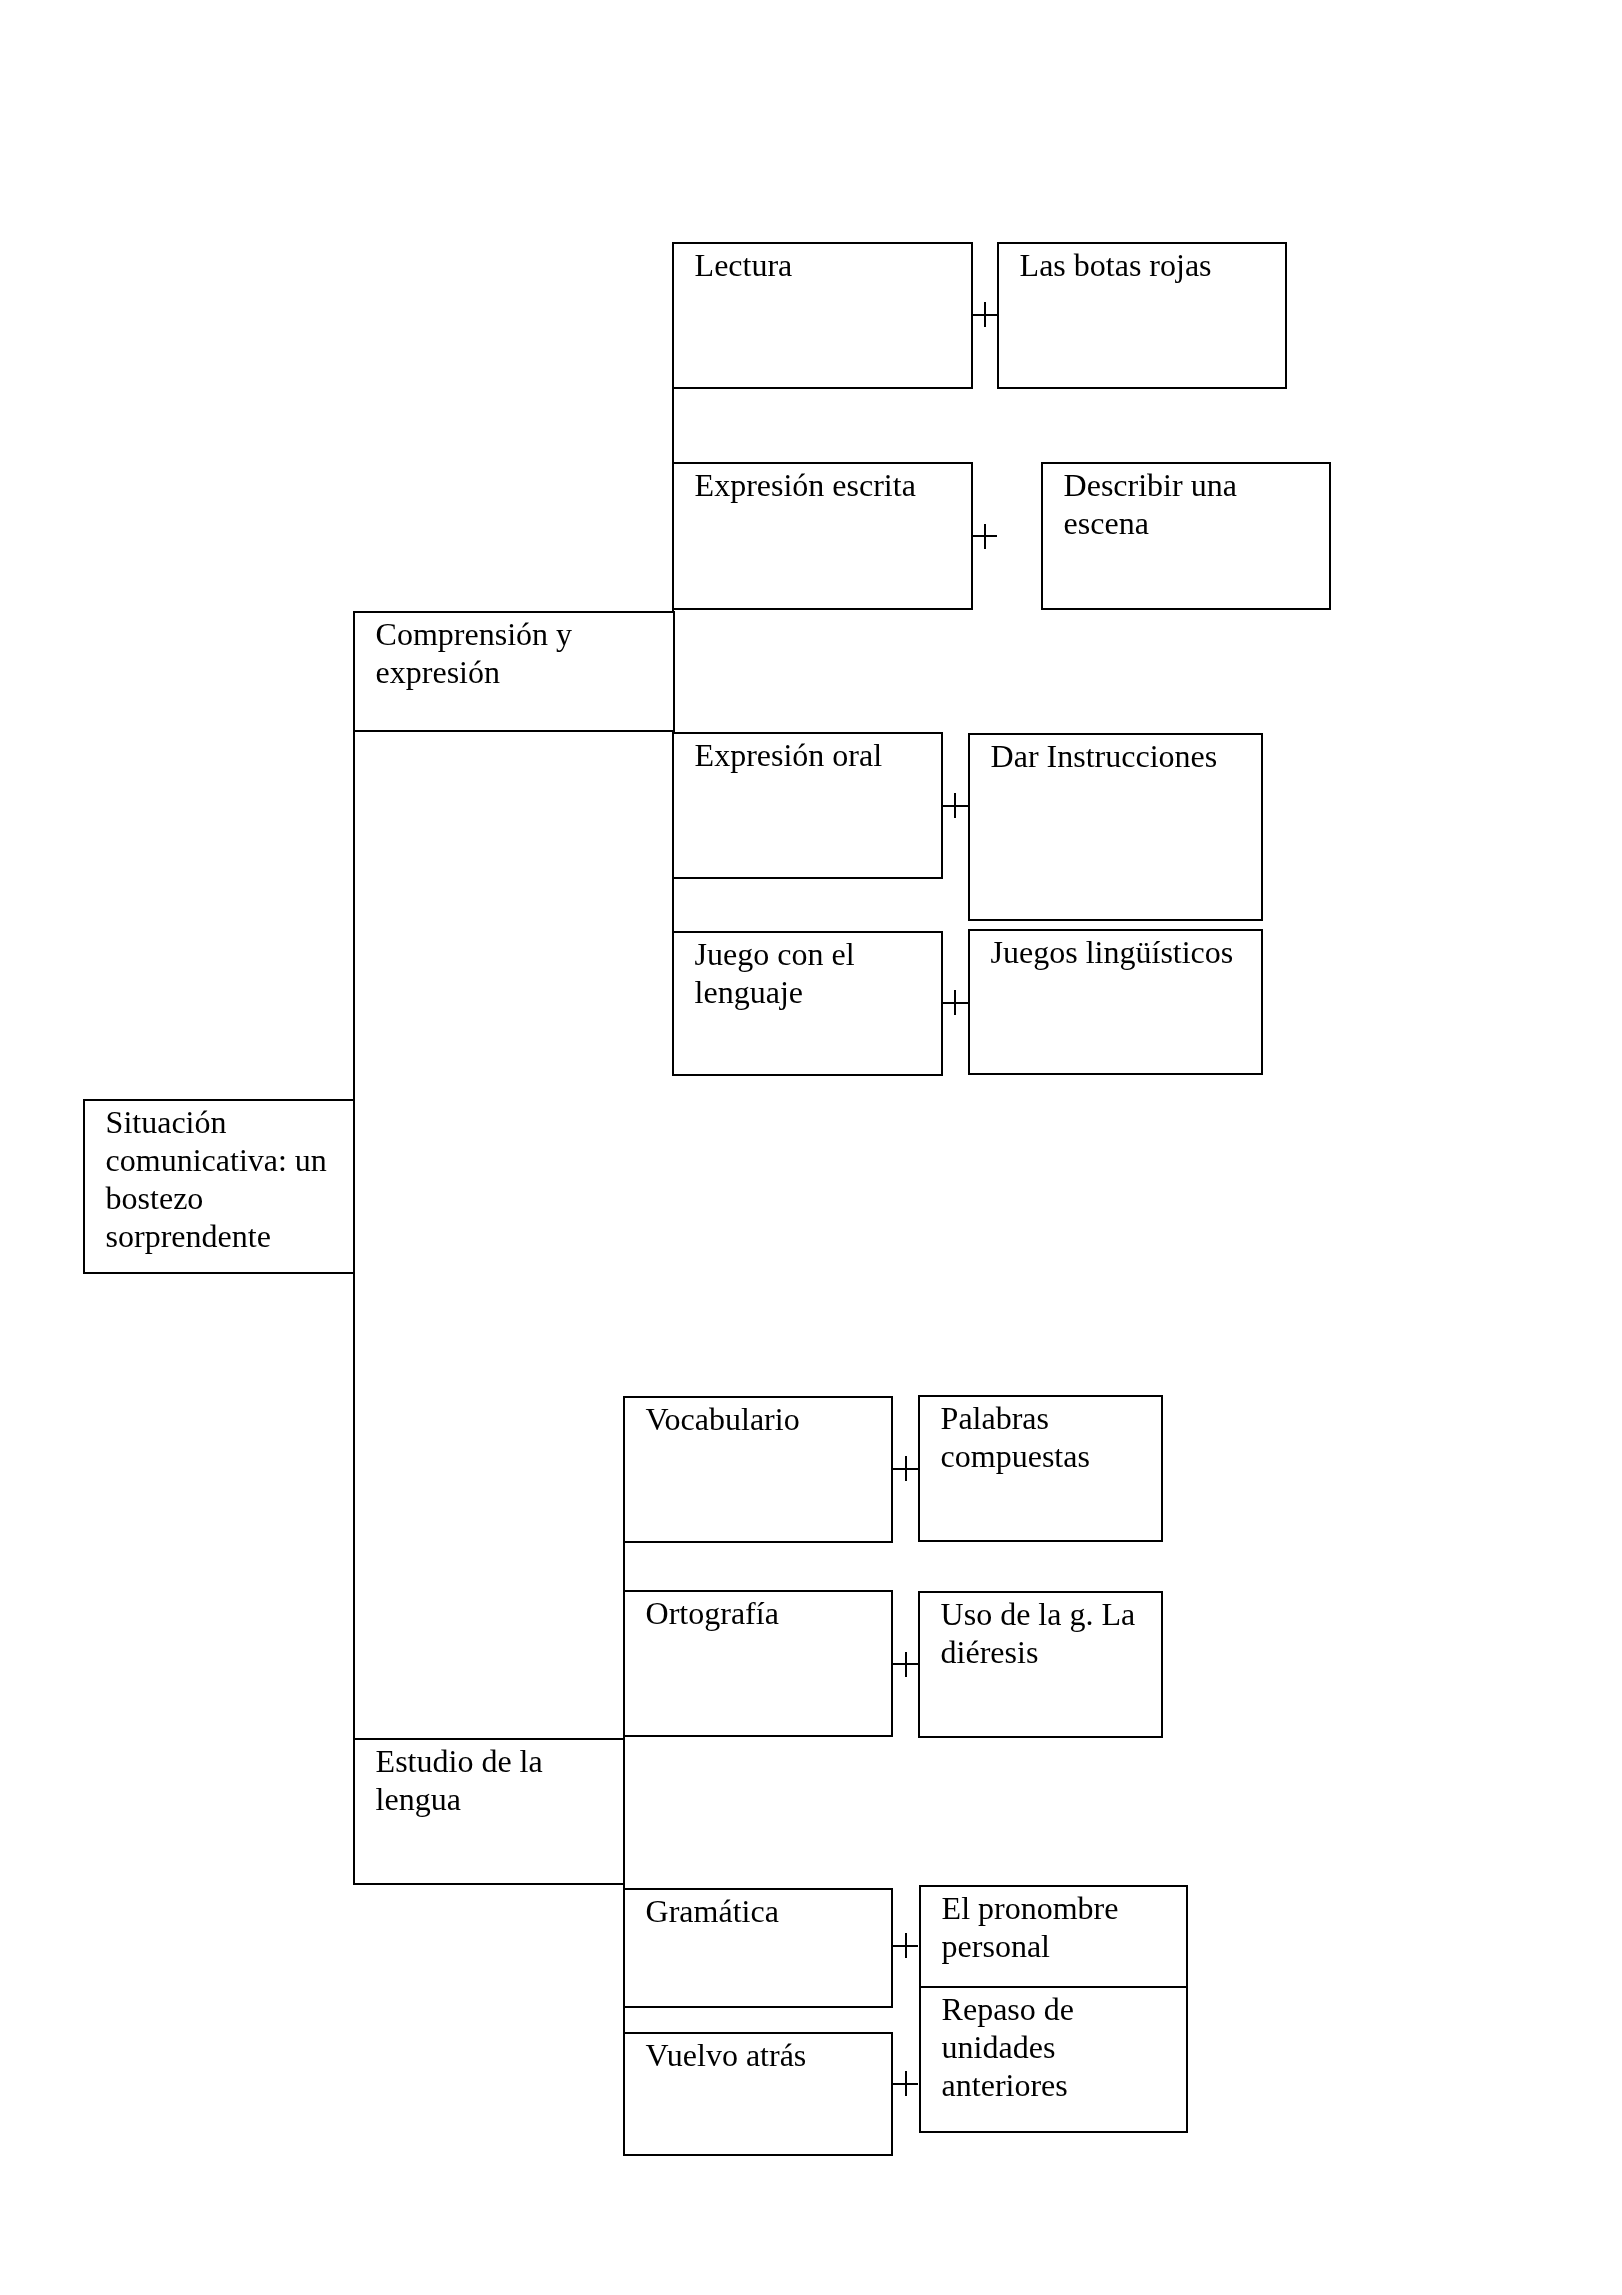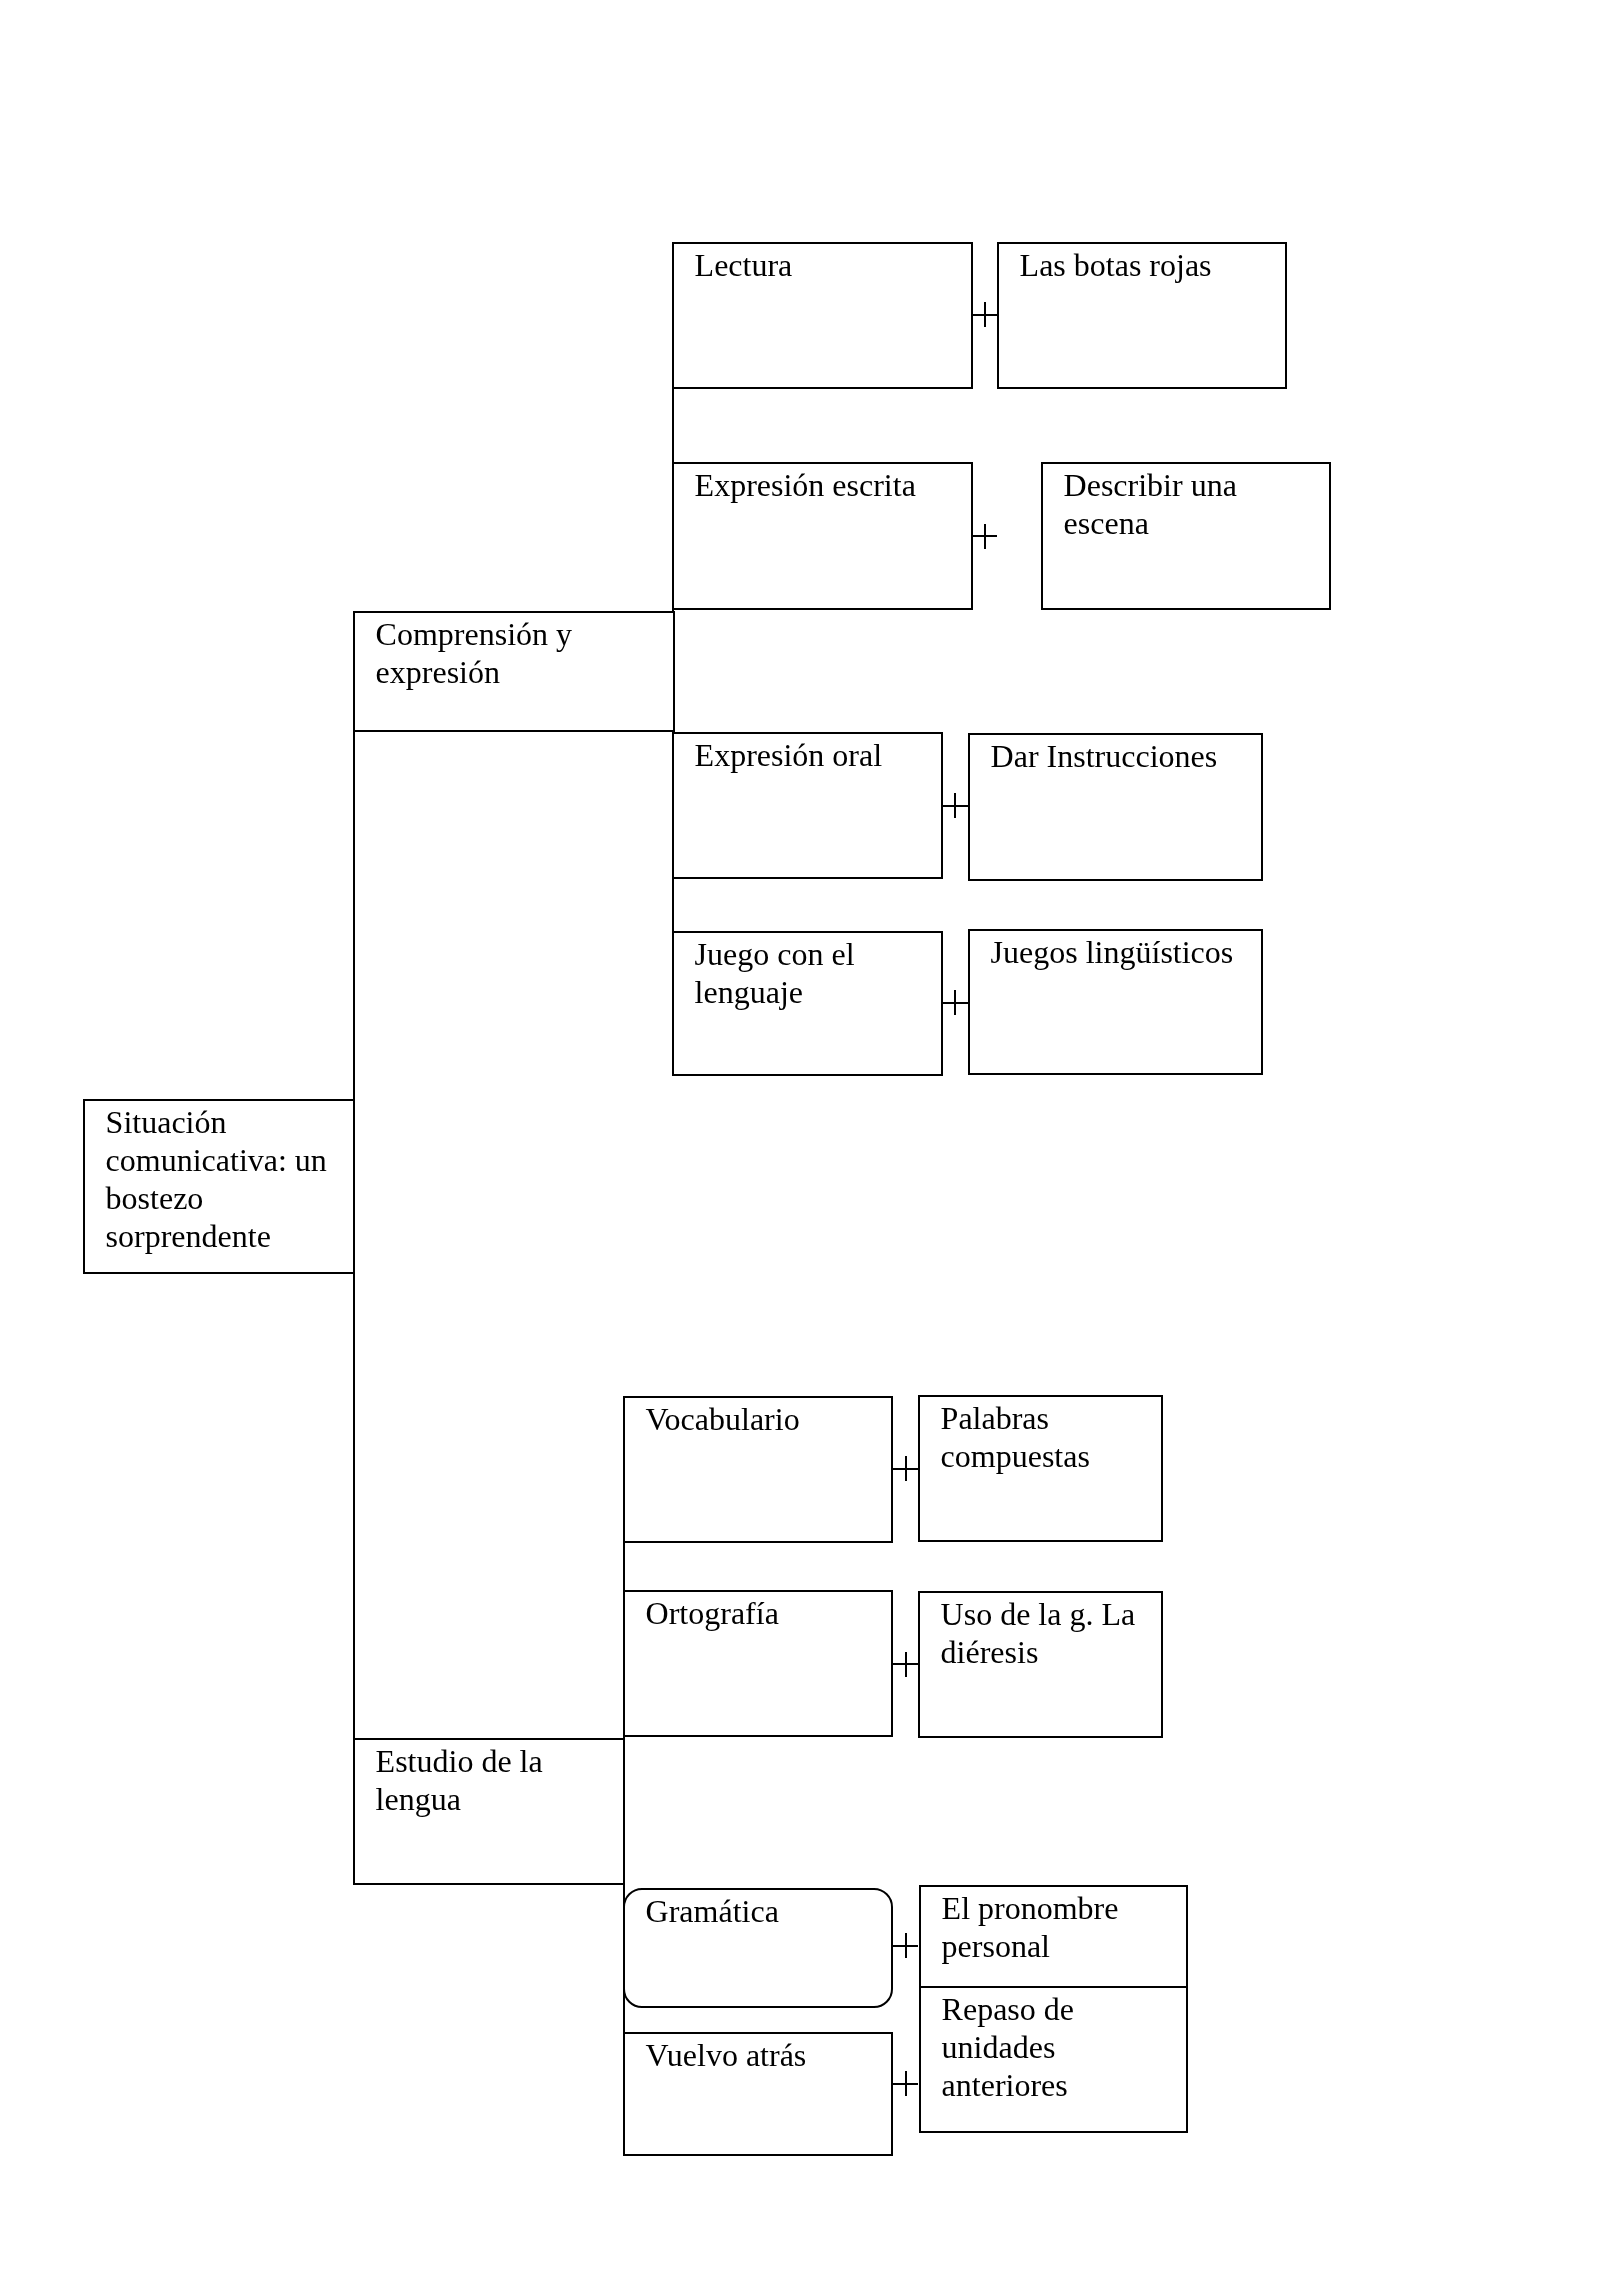--- a/index.html
+++ b/index.html
@@ -95,21 +95,21 @@
     <span class="lbl">Expresión escrita</span>
   </div>
   <div class="box" style="left:997px;top:462px;width:290px;height:148px;margin-left:44px;">
     <span class="lbl">Describir una
 escena</span>
   </div>
 
   <div class="box" style="left:672px;top:732px;width:271px;height:147px;">
     <span class="lbl">Expresión oral</span>
   </div>
-  <div class="box" style="left:968px;top:733px;width:295px;height:148px;">
+  <div class="box" style="left:968px;top:733px;width:295px;height:188px;">
     <span class="lbl">Dar Instrucciones</span>
   </div>
 
   <div class="box" style="left:672px;top:931px;width:271px;height:145px;">
     <span class="lbl">Juego con el
 lenguaje</span>
   </div>
   <div class="box" style="left:968px;top:929px;width:295px;height:146px;">
     <span class="lbl">Juegos lingüísticos</span>
   </div>
@@ -123,21 +123,21 @@
   </div>
 
   <div class="box" style="left:623px;top:1590px;width:270px;height:147px;">
     <span class="lbl">Ortografía</span>
   </div>
   <div class="box" style="left:918px;top:1591px;width:245px;height:147px;">
     <span class="lbl">Uso de la g. La
 diéresis</span>
   </div>
 
-  <div class="box" style="left:623px;top:1888px;width:270px;height:120px;border-radius:19px;">
+  <div class="box" style="left:623px;top:1888px;width:270px;height:120px;">
     <span class="lbl">Gramática</span>
   </div>
   <div class="box" style="left:919px;top:1885px;width:269px;height:121px;">
     <span class="lbl">El pronombre
 personal</span>
   </div>
 
   <div class="box" style="left:623px;top:2032px;width:270px;height:124px;">
     <span class="lbl">Vuelvo atrás</span>
   </div>

